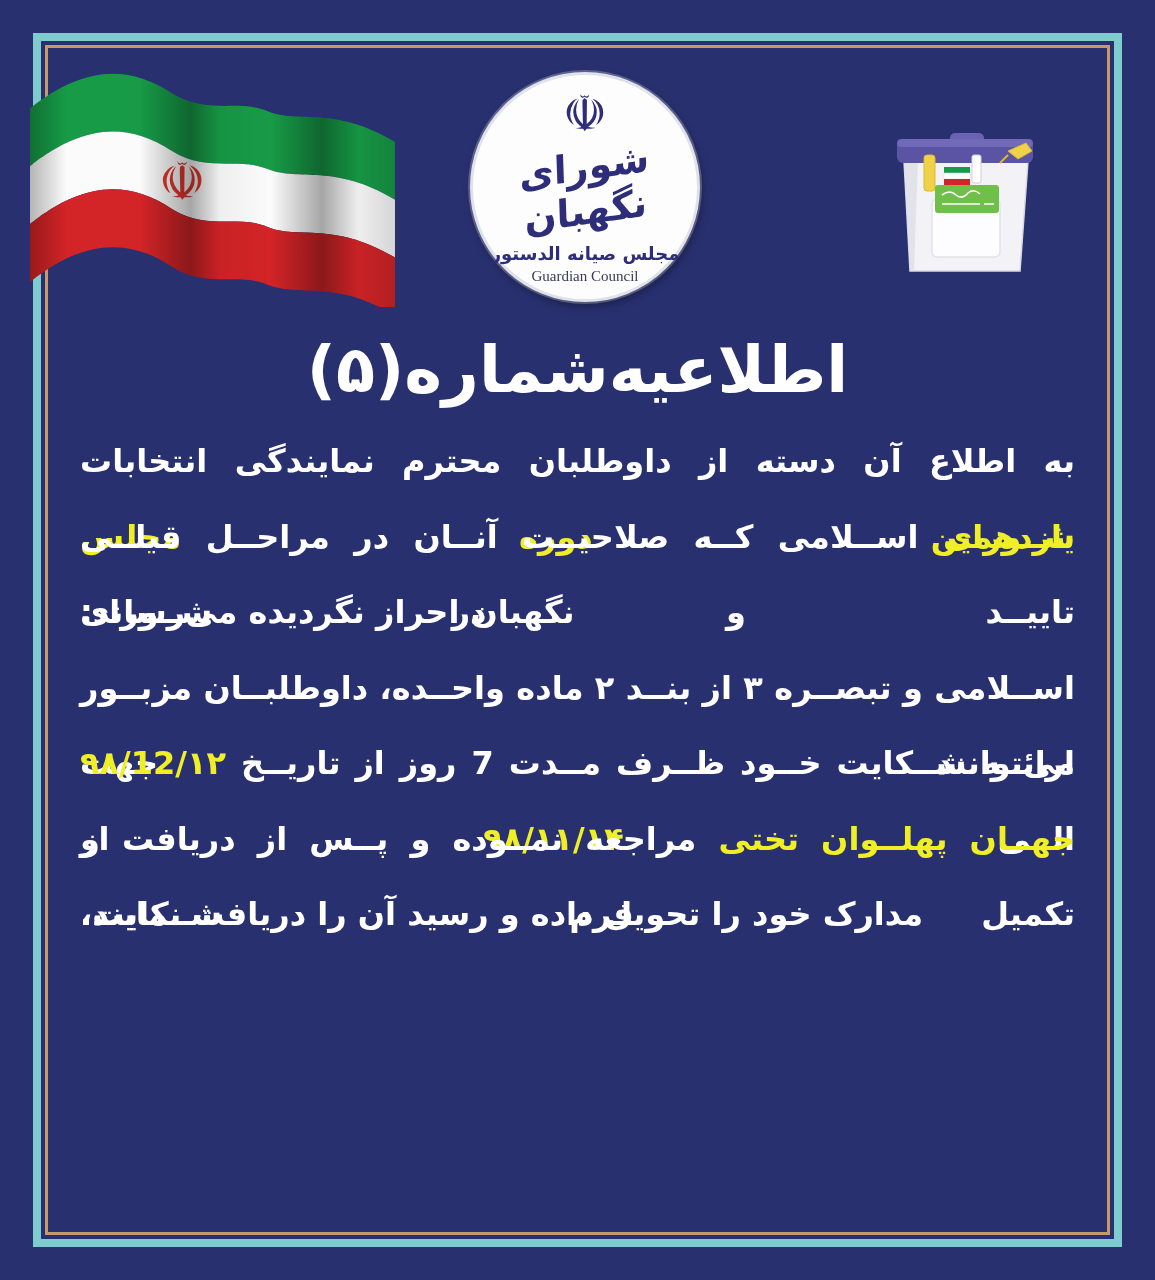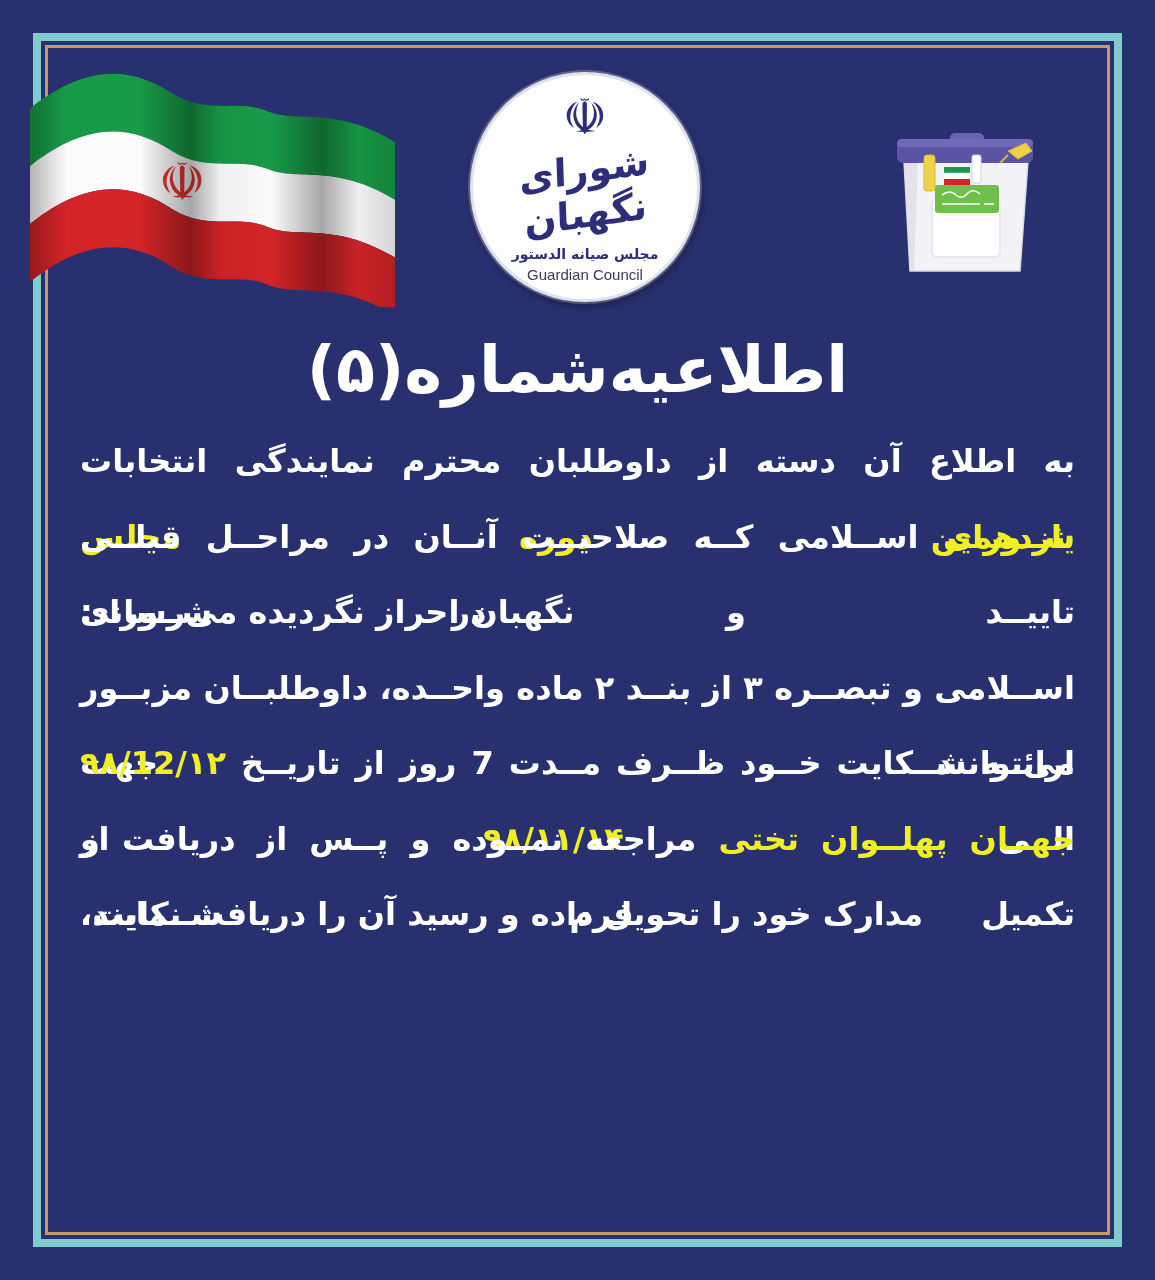--- a/index.html
+++ b/index.html
@@ -40,22 +40,22 @@
     display:flex;flex-direction:column;align-items:center;justify-content:center;
     color:var(--logo-navy);
     text-align:center;
   }
   .logo .emblem{font-size:50px;line-height:1;margin-bottom:2px;}
   .logo .callig{
     font-size:38px;font-weight:bold;letter-spacing:-1px;
     transform:rotate(-8deg) skewX(-6deg);
     margin:4px 0 10px 0;
   }
-  .logo .sub-ar{font-size:14px;font-weight:bold;margin-bottom:4px;}
-  .logo .sub-en{font-family:Liberation Sans, sans-serif;font-size:15px;color:#3a3a55;direction:ltr;}
+  .logo .sub-ar{font-size:18px;font-weight:bold;margin-bottom:4px;}
+  .logo .sub-en{font-family:Liberation Serif, serif;font-size:15px;color:#3a3a55;direction:ltr;}
   .ballot-wrap{position:absolute;left:880px;top:120px;width:170px;height:162px;}
   
   .title{
     position:absolute;left:0;right:0;top:328px;height:84px;
     display:flex;align-items:center;justify-content:center;
     color:var(--white);font-size:64px;font-weight:bold;
     direction:rtl;
   }
   
   .bodytext{

